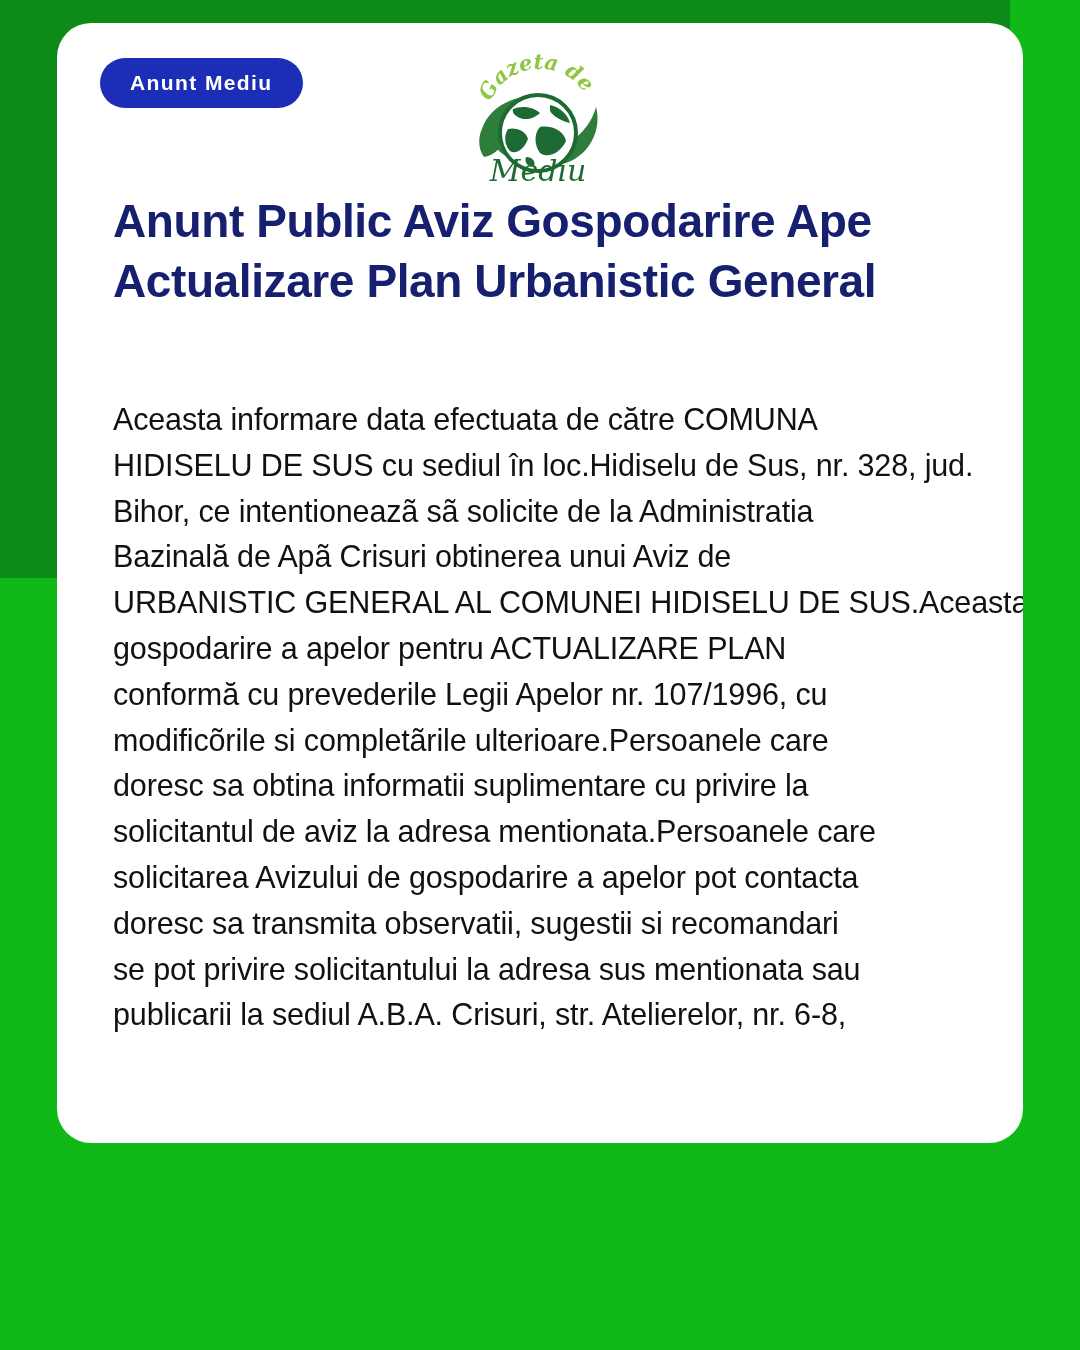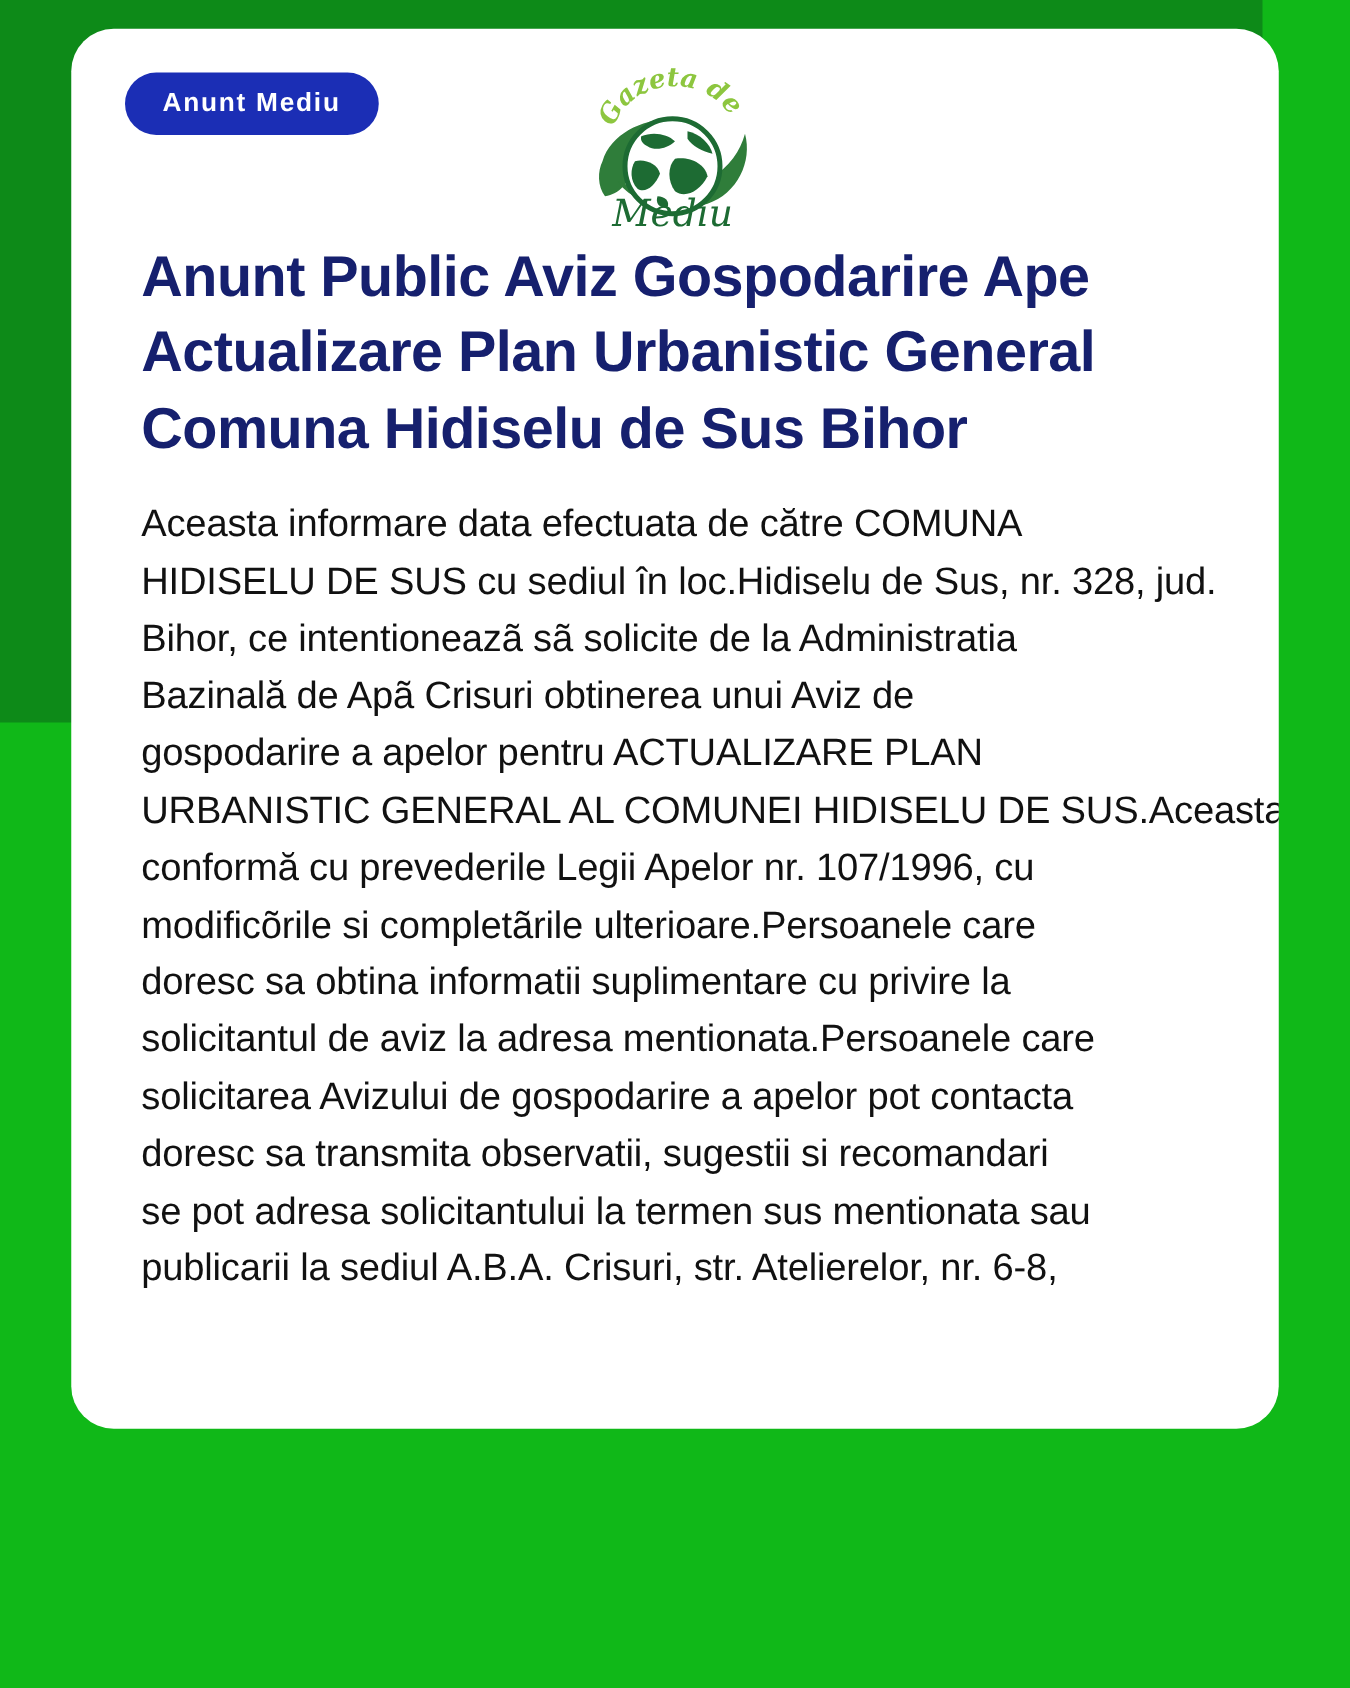--- a/index.html
+++ b/index.html
@@ -145,33 +145,32 @@
         </text>
 
         <text x="72" y="136" text-anchor="middle" font-family="'DejaVu Serif', serif" font-size="30" font-style="italic" fill="#1d6b33">Mediu</text>
       </svg>
     </div>
   </div>
 
   <h1 id="title">
     <span class="tline">Anunt Public Aviz Gospodarire Ape</span>
     <span class="tline">Actualizare Plan Urbanistic General</span>
-    <span class="tline">Comuna Hidiselu de Sus Bihor</span>
   </h1>
 
   <div id="body-text">
     <span class="bline">Aceasta informare data efectuata de către COMUNA</span>
     <span class="bline">HIDISELU DE SUS cu sediul în loc.Hidiselu de Sus, nr. 328, jud.</span>
     <span class="bline">Bihor, ce intentioneazã sã solicite de la Administratia</span>
     <span class="bline">Bazinală de Apã Crisuri obtinerea unui Aviz de</span>
+    <span class="bline">URBANISTIC GENERAL AL COMUNEI HIDISELU DE SUS.Aceasta</span>
     <span class="bline">gospodarire a apelor pentru ACTUALIZARE PLAN</span>
-    <span class="bline">URBANISTIC GENERAL AL COMUNEI HIDISELU DE SUS.Aceasta</span>
     <span class="bline">conformă cu prevederile Legii Apelor nr. 107/1996, cu</span>
     <span class="bline">modificõrile si completãrile ulterioare.Persoanele care</span>
     <span class="bline">doresc sa obtina informatii suplimentare cu privire la</span>
     <span class="bline">solicitantul de aviz la adresa mentionata.Persoanele care</span>
     <span class="bline">solicitarea Avizului de gospodarire a apelor pot contacta</span>
     <span class="bline">doresc sa transmita observatii, sugestii si recomandari</span>
-    <span class="bline">se pot adresa solicitantului la termen sus mentionata sau</span>
+    <span class="bline">se pot privire solicitantului la adresa sus mentionata sau</span>
     <span class="bline">publicarii la sediul A.B.A. Crisuri, str. Atelierelor, nr. 6-8,</span>
   </div>
 
 </div>
 
 </body></html>

